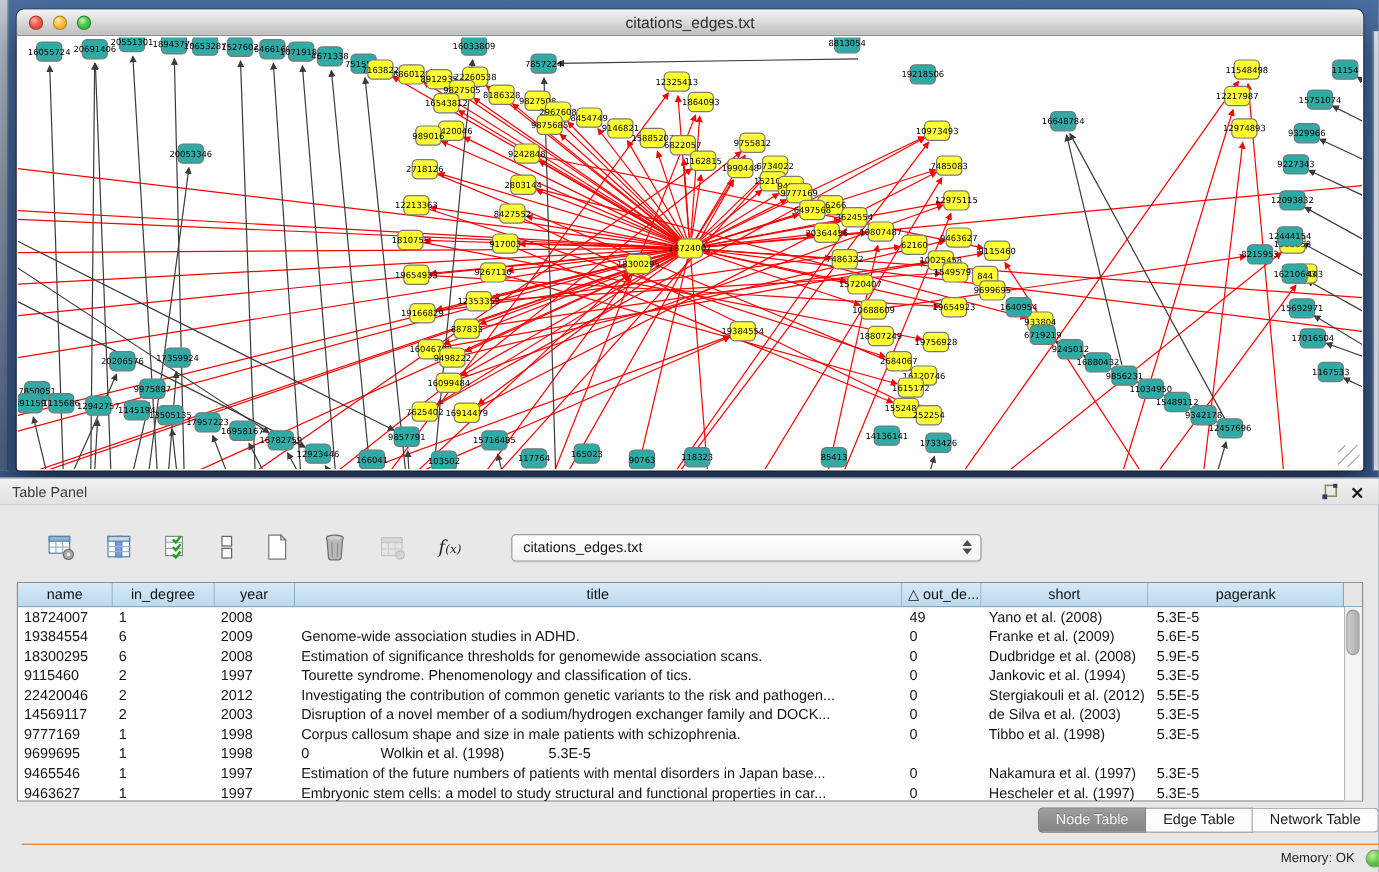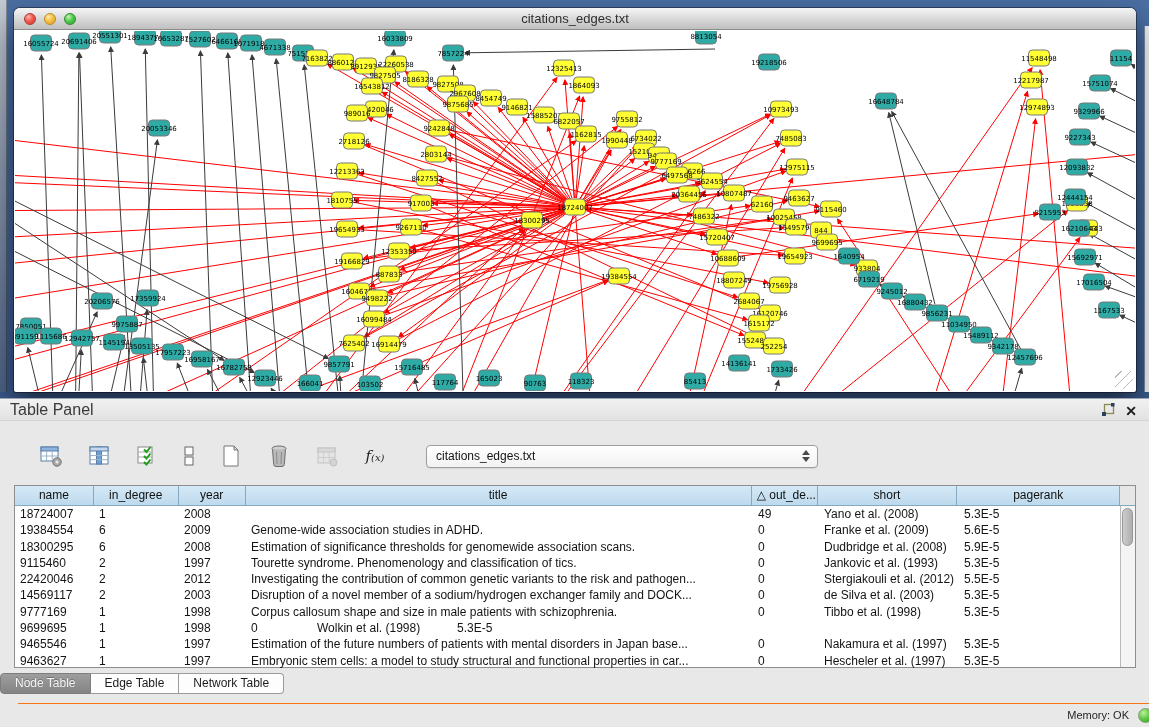--- a/index.html
+++ b/index.html
@@ -29,21 +29,21 @@
   .graph-node text{font-family:"DejaVu Sans",sans-serif;}
   .resize-grip{position:absolute;right:2px;bottom:2px;width:18px;height:18px;
     background:repeating-linear-gradient(135deg,transparent 0 4px,#b9b9b9 4px 5px,transparent 5px 7px);}
 
   
   .cursor{position:absolute;left:570px;top:396px;width:12px;height:12px;}
 
   
   .table-panel{position:absolute;left:0;top:398px;width:1149px;height:329px;background:#e8e8e8;border-top:1px solid #9aa4b4;}
   .panel-header{height:22px;background:linear-gradient(#f1f1f1,#e2e2e2);border-bottom:1px solid #d4d4d4;position:relative;}
-  .panel-title{position:absolute;left:10px;font-size:16px;line-height:22px;color:#3a3a3a;}
+  .panel-title{position:absolute;left:10px;font-size:12px;line-height:22px;color:#3a3a3a;}
   .float-icon{position:absolute;right:34px;top:4px;width:14px;height:14px;cursor:pointer;}
   .panel-close{position:absolute;right:12px;top:1px;font-size:14px;font-weight:bold;color:#1c1c1c;line-height:22px;cursor:pointer;}
 
   .toolbar{position:absolute;top:40px;left:38px;height:34px;display:flex;align-items:center;gap:22px;}
   .tb-icon{width:26px;height:26px;display:flex;align-items:center;justify-content:center;cursor:pointer;}
   .tb-icon.narrow{width:14px;}
   .fx{font-family:"DejaVu Serif",serif;font-style:italic;font-size:15px;color:#1e1e1e;}
   .fx small{font-size:10px;}
   .combo{margin-left:16px;width:392px;height:23px;background:linear-gradient(#ffffff,#f2f2f2);
     border:1px solid #9e9e9e;border-radius:4px;position:relative;cursor:pointer;box-shadow:0 1px 1px rgba(0,0,0,.08);}
@@ -57,21 +57,21 @@
   .th{background:linear-gradient(#d5e9f7,#bdd9ed);border-right:1px solid #86a9c2;border-bottom:1px solid #86a9c2;
       font-size:12px;line-height:19px;text-align:center;color:#101010;white-space:nowrap;overflow:hidden;}
   .th.sorted{text-align:left;padding-left:5px;}
   .th.corner{background:#e6e6e6;border-right:none;}
   .tr{display:flex;height:16.3px;cursor:default;}
   .td{padding-left:5px;font-size:12px;line-height:16px;white-space:nowrap;overflow:hidden;color:#141414;}
   .scrollbar{position:absolute;right:0;top:20px;width:15px;bottom:0;background:#f4f4f4;border-left:1px solid #b9b9b9;}
   .thumb{position:absolute;left:1px;top:2px;width:11px;height:38px;border-radius:6px;
     background:linear-gradient(90deg,#cdcdcd,#aeaeae);border:1px solid #979797;}
 
-  .tabbar{position:absolute;top:274px;left:0;width:100%;display:flex;justify-content:flex-start;}
+  .tabbar{position:absolute;top:274px;left:0;width:100%;display:flex;justify-content:flex-end;}
   .tab{height:21px;line-height:19px;font-size:12px;padding:0 14px;background:#fdfdfd;border:1px solid #9b9b9b;
     border-left:none;color:#1c1c1c;cursor:pointer;}
   .tab:first-child{border-left:1px solid #9b9b9b;border-radius:4px 0 0 4px;}
   .tab:last-child{border-radius:0 4px 4px 0;}
   .tab.selected{background:linear-gradient(#9e9e9e,#838383);color:#f5f5f5;border-color:#7d7d7d;text-shadow:0 -1px 0 rgba(0,0,0,.25);}
 
   .statusbar{position:absolute;bottom:0;left:18px;width:100%;height:24px;border-top:1px solid #f97316;}
   .mem{position:absolute;right:38px;font-size:11px;line-height:23px;color:#1f1f1f;}
   .memdot{position:absolute;right:14px;top:4px;width:15px;height:15px;border-radius:50%;
     background:radial-gradient(circle at 35% 30%,#baf09b,#58c33b 55%,#3ba02a);border:1px solid #7e9f72;}
@@ -953,21 +953,21 @@
             <div class="td" style="width: 66px;">0</div>
             <div class="td" style="width: 140px;">Dudbridge et al. (2008)</div>
             <div class="td" style="width: 163px;">5.9E-5</div>
           </div>
           <div class="tr">
             <div class="td" style="width: 79px;">9115460</div>
             <div class="td" style="width: 85px;">2</div>
             <div class="td" style="width: 67px;">1997</div>
             <div class="td" style="width: 507px;">Tourette syndrome. Phenomenology and classification of tics.</div>
             <div class="td" style="width: 66px;">0</div>
-            <div class="td" style="width: 140px;">Jankovic et al. (1993)</div>
+            <div class="td" style="width: 140px;">Jankovic et al. (1994)</div>
             <div class="td" style="width: 163px;">5.3E-5</div>
           </div>
           <div class="tr">
             <div class="td" style="width: 79px;">22420046</div>
             <div class="td" style="width: 85px;">2</div>
             <div class="td" style="width: 67px;">2012</div>
             <div class="td" style="width: 507px;">Investigating the contribution of common genetic variants to the risk and pathogen...</div>
             <div class="td" style="width: 66px;">0</div>
             <div class="td" style="width: 140px;">Stergiakouli et al. (2012)</div>
             <div class="td" style="width: 163px;">5.5E-5</div>

